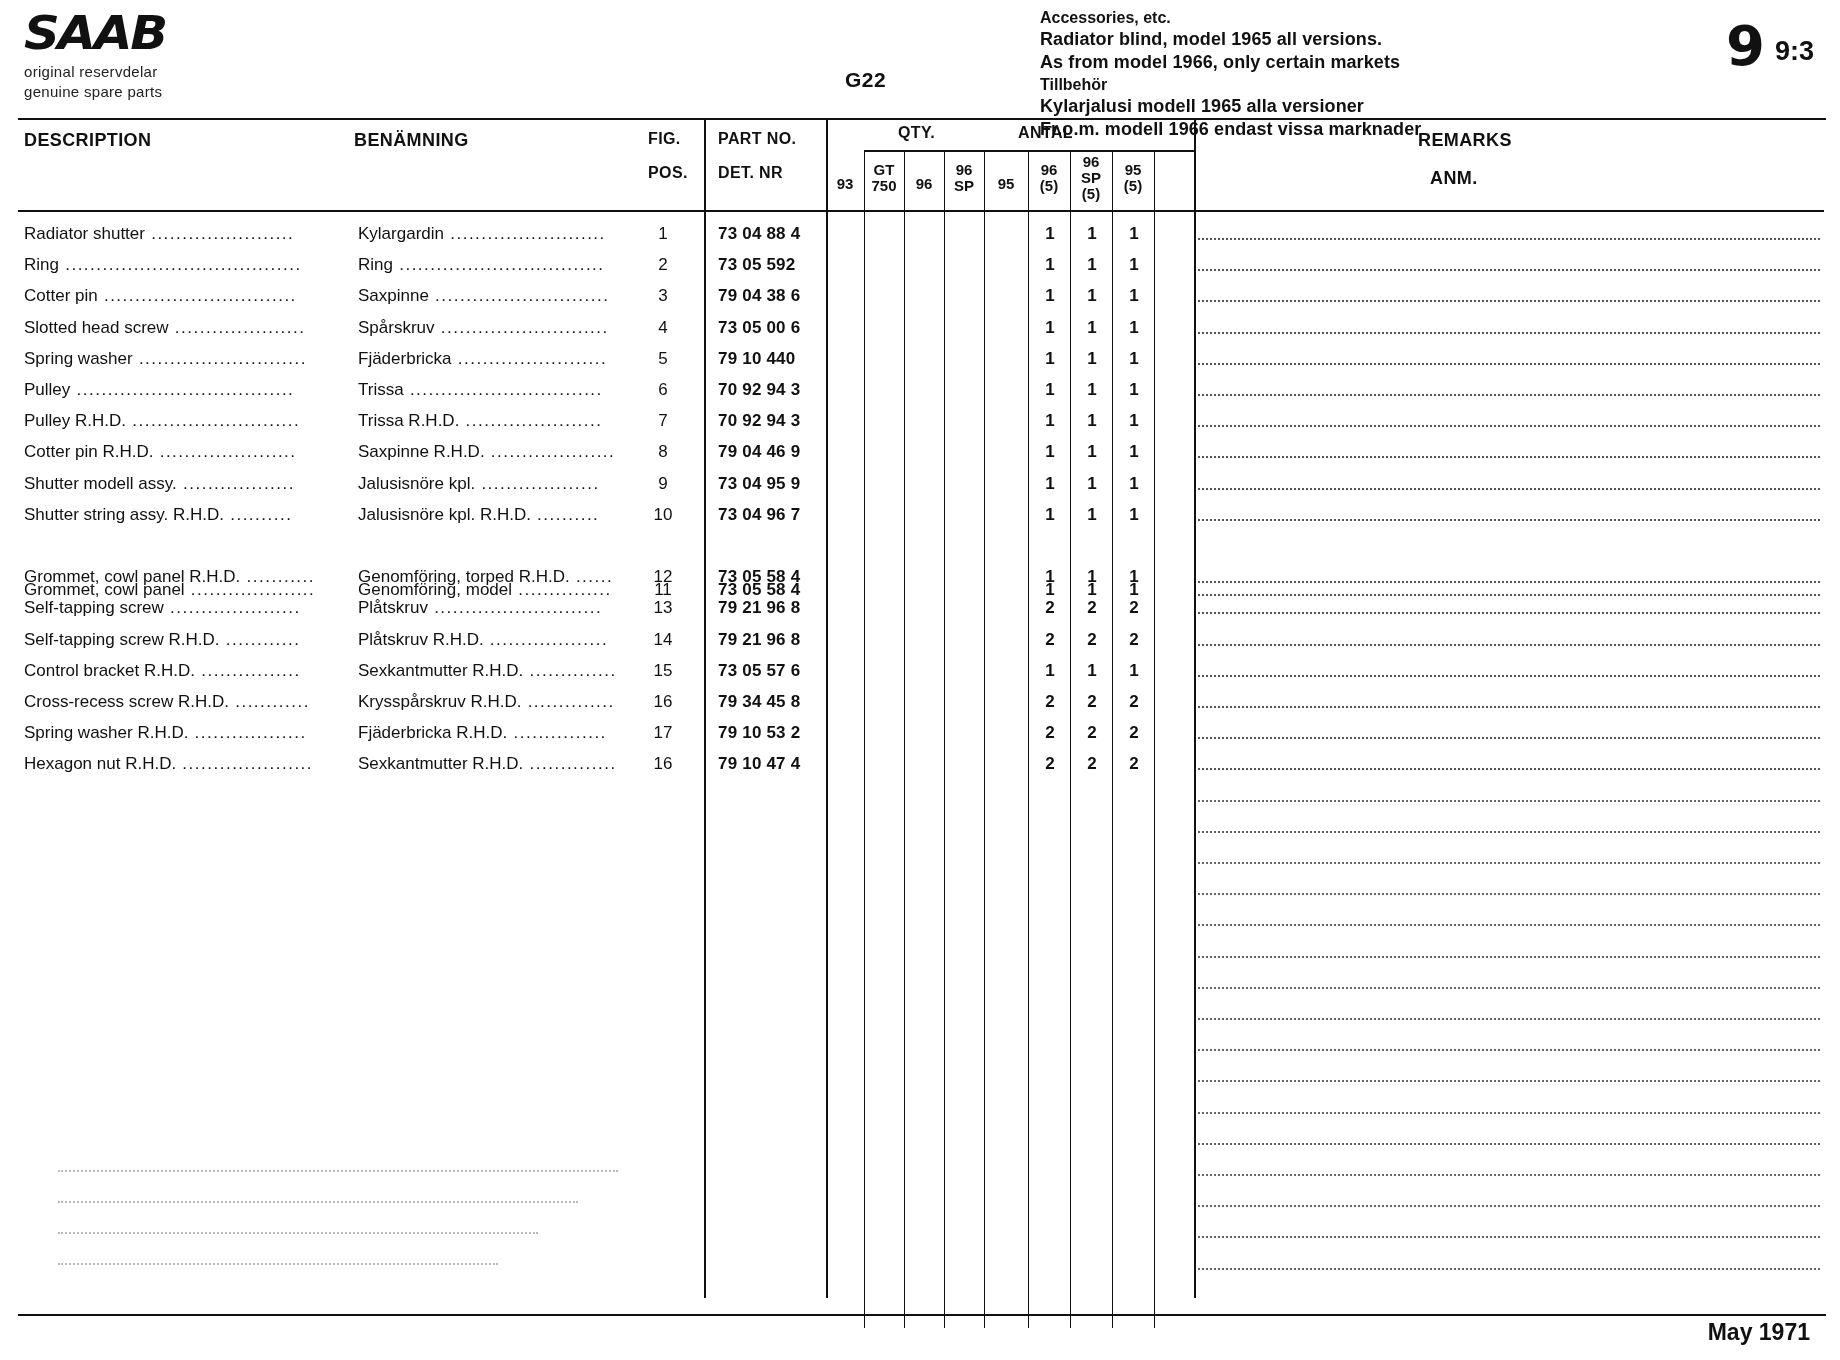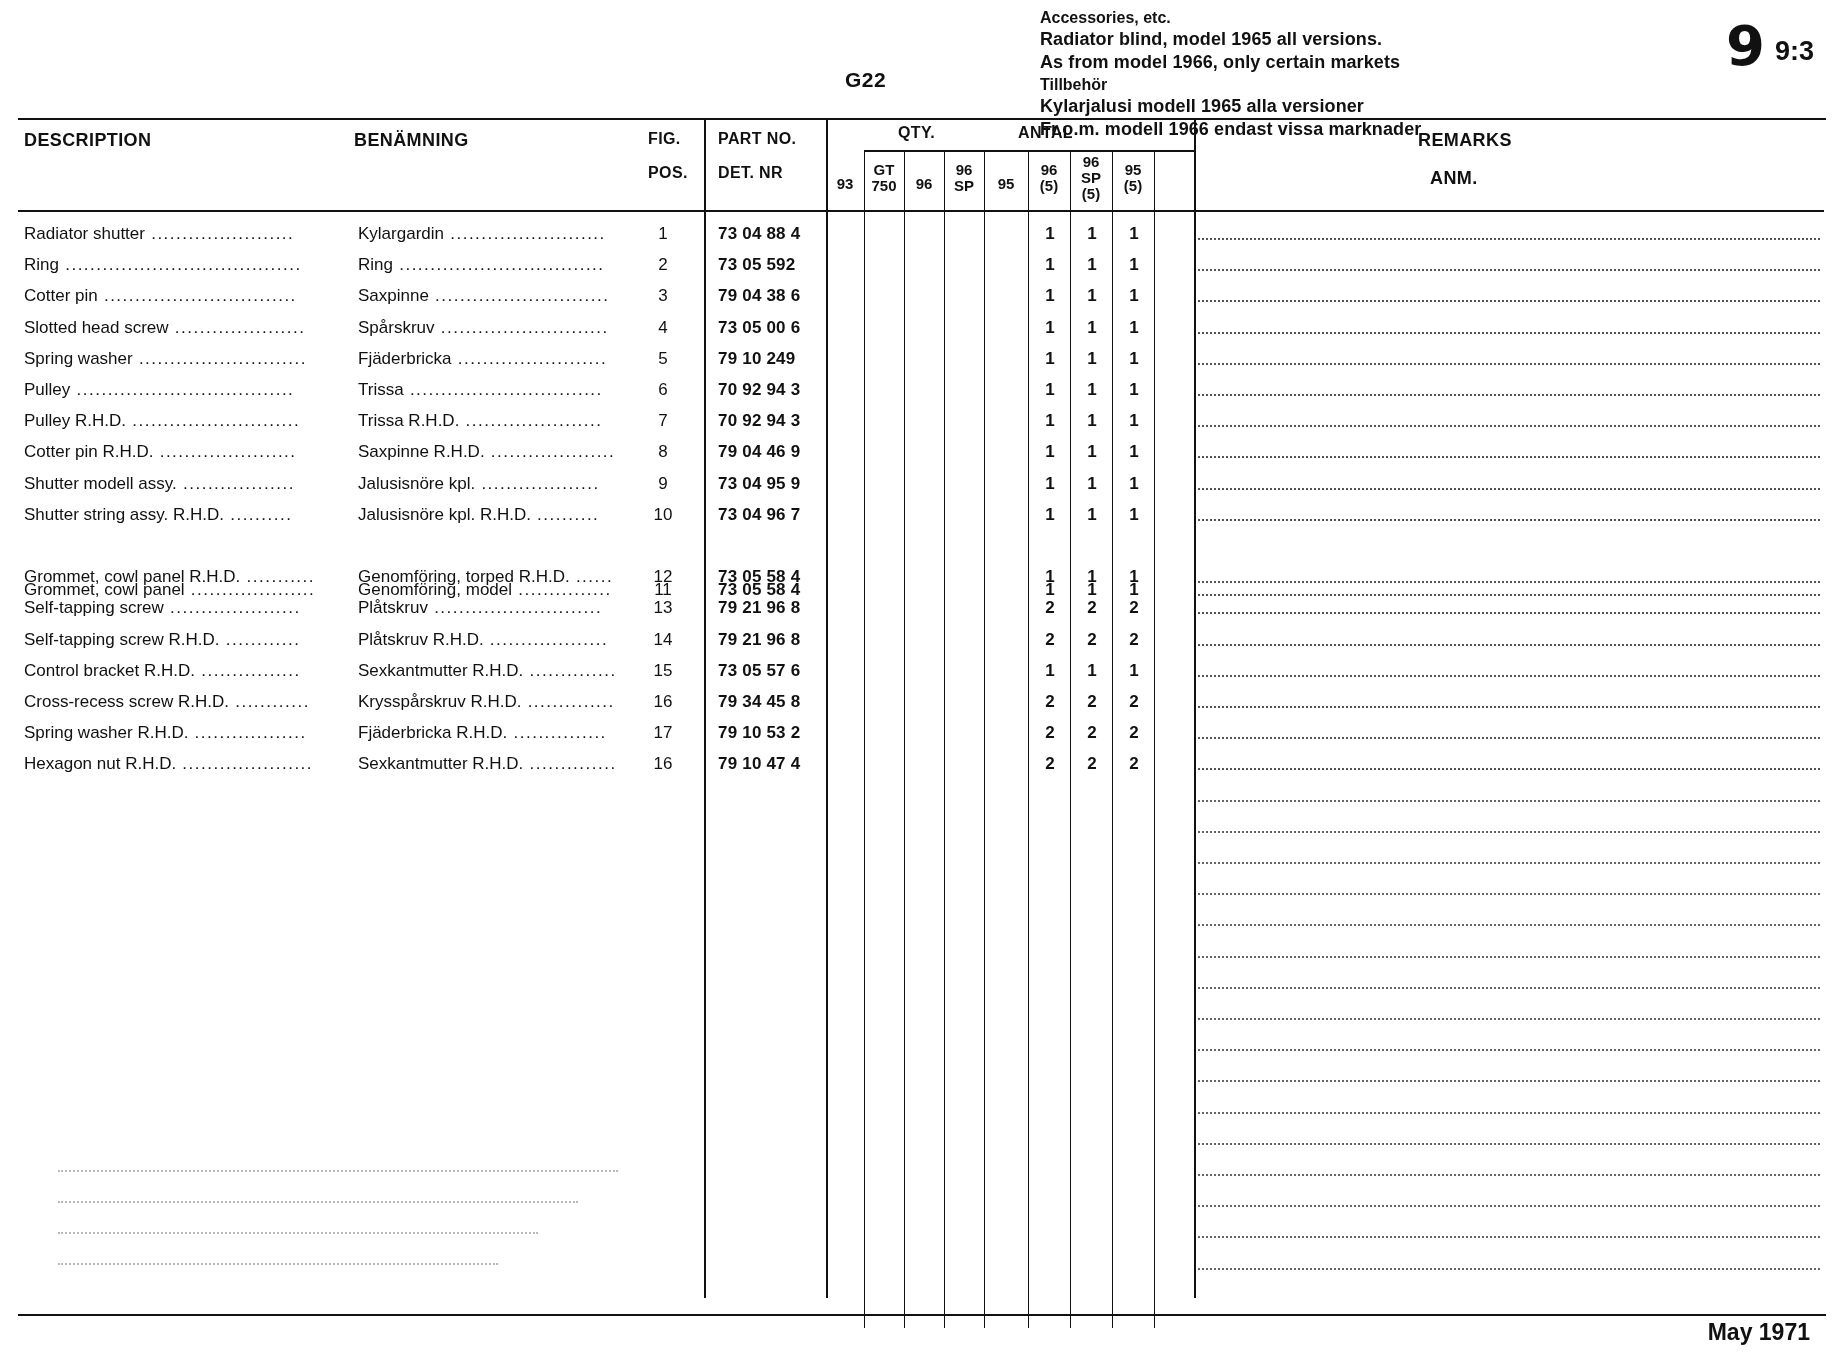--- a/index.html
+++ b/index.html
@@ -239,20 +239,27 @@
     top: 90px;
     border-top: 2px solid #111;
   }
 </style>
 </head>
 <body>
 
 <div class="page">
 
   <div class="header">
+    <div class="logo-block">
+      <div class="saab-logo">SAAB</div>
+      <div class="logo-sub">
+        <div>original reservdelar</div>
+        <div>genuine spare parts</div>
+      </div>
+    </div>
 
     <div class="code-center">G22</div>
 
     <div class="head-text">
       <div class="t1">Accessories, etc.</div>
       <div class="t2">Radiator blind, model 1965 all versions.</div>
       <div class="t2">As from model 1966, only certain markets</div>
       <div class="t3">Tillbehör</div>
       <div class="t4">Kylarjalusi modell 1965 alla versioner</div>
       <div class="t4">Fr.o.m. modell 1966 endast vissa marknader</div>
@@ -385,21 +392,21 @@
           <div class="q" style="left: 968px; width: 42px;"></div>
           <div class="q" style="left: 1012px; width: 40px;">1</div>
           <div class="q" style="left: 1054px; width: 40px;">1</div>
           <div class="q" style="left: 1096px; width: 40px;">1</div>
           <div class="dots-remark"></div>
         </div>
         <div class="row" style="top: 228.8px;">
           <div class="c-desc"><span>Spring washer</span><span class="dotlead"> ...........................</span></div>
           <div class="c-ben"><span>Fjäderbricka</span><span class="dotlead"> ........................</span></div>
           <div class="c-fig">5</div>
-          <div class="c-part">79 10 249</div>
+          <div class="c-part">79 10 440</div>
           <div class="q" style="left: 810px; width: 36px;"></div>
           <div class="q" style="left: 848px; width: 38px;"></div>
           <div class="q" style="left: 888px; width: 38px;"></div>
           <div class="q" style="left: 928px; width: 38px;"></div>
           <div class="q" style="left: 968px; width: 42px;"></div>
           <div class="q" style="left: 1012px; width: 40px;">1</div>
           <div class="q" style="left: 1054px; width: 40px;">1</div>
           <div class="q" style="left: 1096px; width: 40px;">1</div>
           <div class="dots-remark"></div>
         </div>

